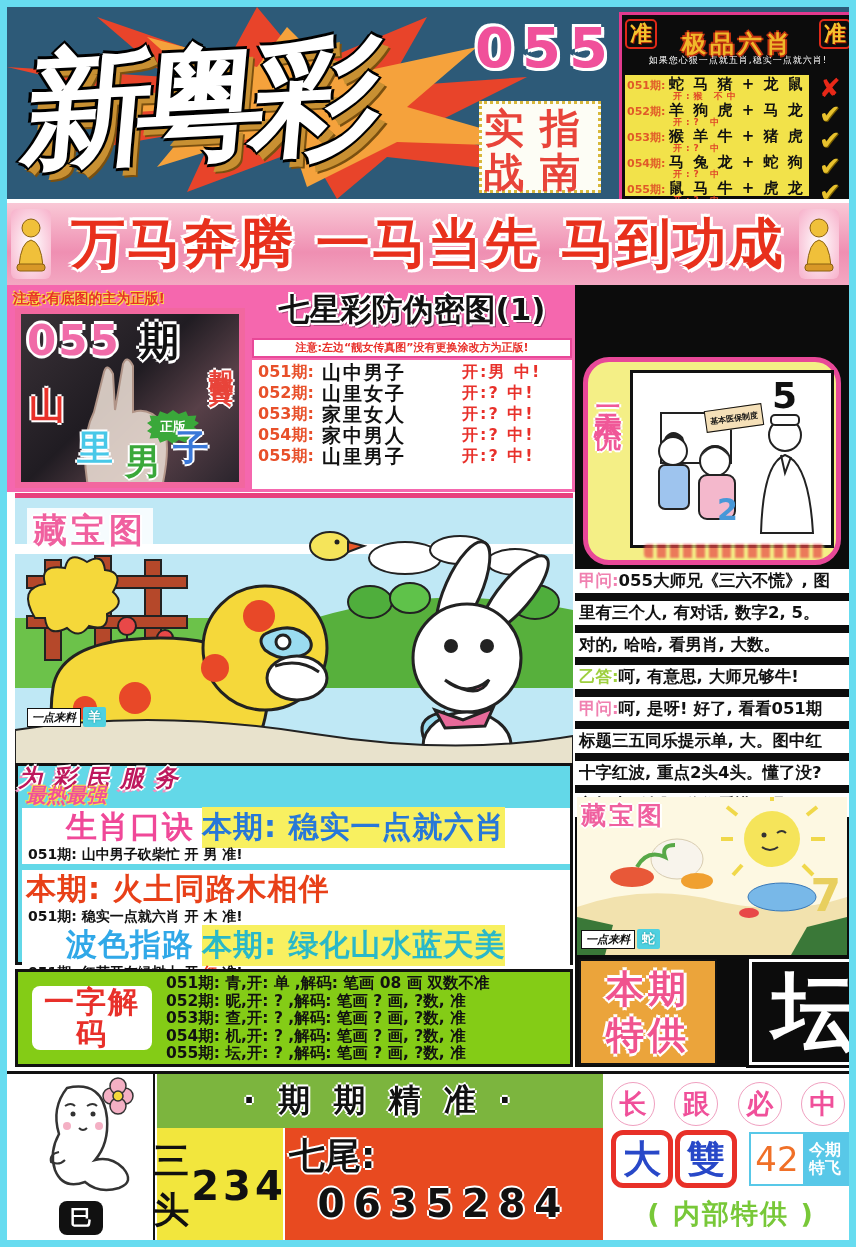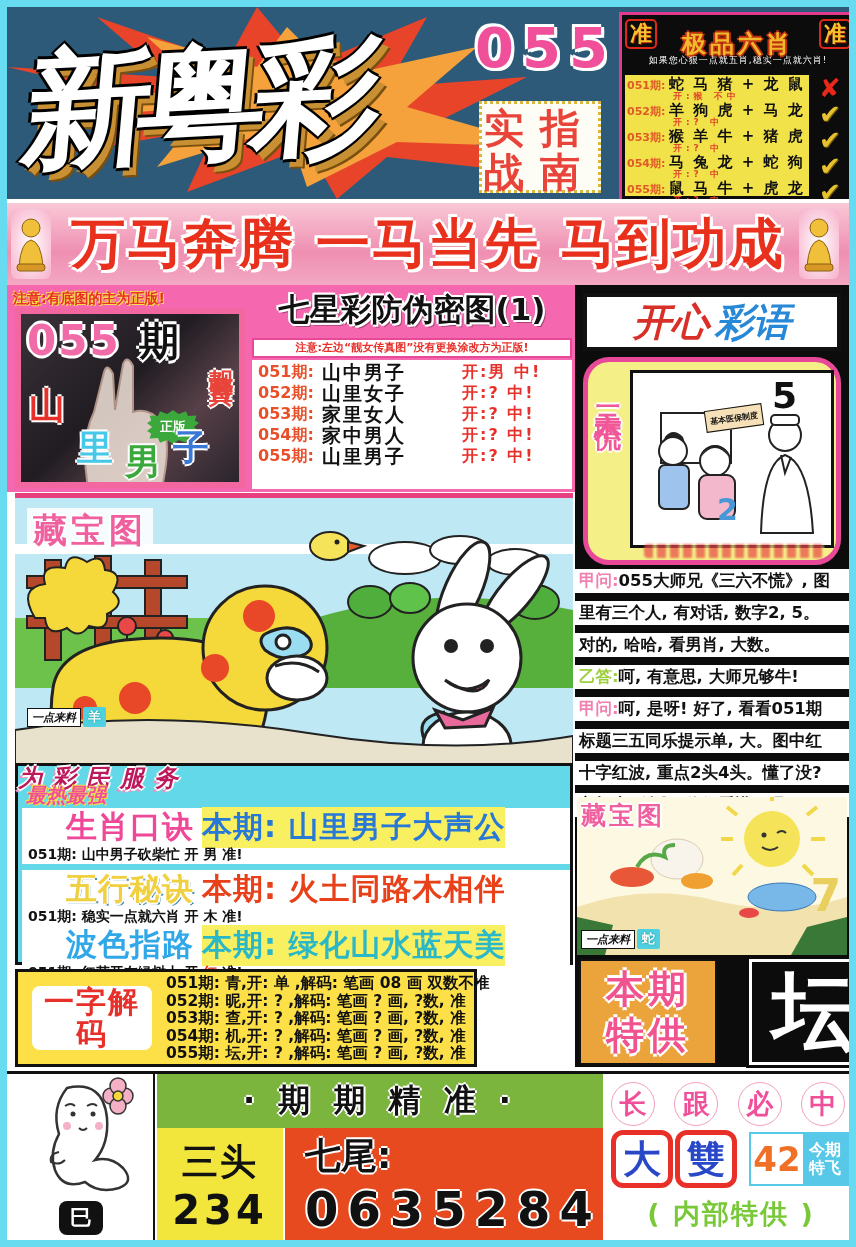--- a/index.html
+++ b/index.html
@@ -141,52 +141,52 @@
   .svc1 { top:42px; } .svc2 { top:104px; } .svc3 { top:160px; }
   .svc1 .svc-label { color:#f04898; text-shadow:-2px 0 #fff,2px 0 #fff,0 -2px #fff,0 2px #fff; }
   .svc1 .svc-main { color:#2878d8; background:#f8f060; }
   .svc2 .svc-label { color:#f0d040; text-shadow:-2px 0 #fff,2px 0 #fff,0 -2px #fff,0 2px #fff,2px 2px 0 #48a; }
   .svc2 .svc-main { color:#e84018; }
   .svc3 .svc-label { color:#30a8e8; text-shadow:-2px 0 #fff,2px 0 #fff,0 -2px #fff,0 2px #fff; }
   .svc3 .svc-main { color:#2ab8c8; background:#f8f060; }
   .red-char { color:#e83018; }
 
   
-  .decoder { position:absolute; left:8px; top:962px; width:462px; height:98px; background:#fde047; border:3px solid #111; }
+  .decoder { position:absolute; left:8px; top:962px; width:558px; height:98px; background:#84cc16; border:3px solid #111; }
   .dec-label { position:absolute; left:14px; top:14px; width:120px; height:64px; background:#fff; border-radius:8px;
       display:flex; align-items:center; justify-content:center; flex-wrap:wrap; font-size:30px; font-weight:900; color:#e8302a;
       line-height:32px; letter-spacing:2px; text-align:center; }
   .dec-rows { position:absolute; left:148px; top:3px; right:4px; }
   .dec-row { font-size:15.5px; font-weight:900; color:#111; height:17.6px; line-height:17.6px; white-space:nowrap; }
 
   
   .bottom { position:absolute; left:0; top:1064px; width:842px; height:169px; background:#fff; border-top:3px solid #111; }
   .snake-box { position:absolute; left:0; top:0; width:148px; height:169px; background:#fff; border-right:2px solid #111; }
   .zod-badge { position:absolute; left:52px; bottom:8px; width:44px; height:34px; background:#111; border-radius:8px;
       color:#fff; font-size:22px; font-weight:900; display:flex; align-items:center; justify-content:center; }
   .slogan-bar { position:absolute; left:150px; top:0; width:446px; height:54px; background:#7cb53e;
       display:flex; align-items:center; justify-content:center; font-size:32px; font-weight:900; color:#111; letter-spacing:6px;
       text-shadow:-2px 0 #fff,2px 0 #fff,0 -2px #fff,0 2px #fff; }
   .heads-panel { position:absolute; left:150px; top:54px; width:126px; height:115px; background:#f2e63d;
-      display:flex; flex-direction:column; align-items:center; justify-content:center; }
+      display:flex; flex-direction:row; align-items:center; justify-content:center; }
   .heads-panel .lbl { font-size:36px; font-weight:900; color:#111; letter-spacing:2px; }
   .heads-panel .val { font-size:40px; font-weight:900; color:#111; letter-spacing:4px; }
   .tails-panel { position:absolute; left:278px; top:54px; width:318px; height:115px; background:#e84a20;
-      padding:4px 20px; }
+      padding:4px 4px; }
   .tails-panel .lbl { font-size:36px; font-weight:900; color:#111; text-shadow:-2px 0 #fff,2px 0 #fff,0 -2px #fff,0 2px #fff; }
-  .tails-panel .val { font-size:48px; font-weight:900; color:#111; letter-spacing:9px;
-      text-shadow:-2px 0 #fff,2px 0 #fff,0 -2px #fff,0 2px #fff; }
+  .tails-panel .val { font-size:39px; font-weight:900; color:#111; letter-spacing:9px;
+      text-shadow:-2px 0 #fff,2px 0 #fff,0 -2px #fff,0 2px #fff;text-align:center; }
   .follow { position:absolute; left:604px; top:8px; width:234px; display:flex; justify-content:space-between; }
   .follow span { width:44px; height:44px; border:1px solid #f0a0c0; border-radius:50%; color:#f0509a; font-size:27px; font-weight:700;
       display:flex; align-items:center; justify-content:center; }
   .bigdouble { position:absolute; left:604px; top:56px; display:flex; }
   .bigdouble span { width:62px; height:58px; background:#fff; border:5px solid #e83028; border-radius:12px; margin-right:2px;
       color:#2848c8; font-size:38px; font-weight:900; display:flex; align-items:center; justify-content:center; }
   .num-tag { position:absolute; left:742px; top:58px; width:100px; height:54px; border:2px solid #58c8e8; display:flex; }
-  .num-tag .num { flex:1; background:#fff; color:#f07028; font-size:34px; font-weight:700; display:flex; align-items:center; justify-content:center;border-radius:6px; }
+  .num-tag .num { flex:1; background:#fff; color:#f07028; font-size:34px; font-weight:400; display:flex; align-items:center; justify-content:center;border-radius:6px; }
   .num-tag .tagtxt { width:44px; background:#58c8e8; color:#fff; font-size:16px; font-weight:900; line-height:18px;
       display:flex; align-items:center; justify-content:center; text-align:center; }
   .inner-note { position:absolute; left:604px; top:122px; width:240px; text-align:center; font-size:27px; font-weight:900;
       color:#78c838; letter-spacing:2px; }
 </style>
 </head>
 <body>
 
 <div class="page">
 
@@ -305,24 +305,20 @@
       <span class="mid-result">开:? 中!</span>
     </div>
     <div class="mid-row">
       <span class="mid-period">055期:</span>
       <span class="mid-phrase">山里男子</span>
       <span class="mid-result">开:? 中!</span>
     </div>
   </div>
 
   <div class="right-col">
-    <div class="happy-box">
-      <span class="happy-red">开心</span>
-      <span class="happy-blue">彩语</span>
-    </div>
 
     <div class="comic-box">
       <div class="comic-vert">三六不慌</div>
       <div class="comic-panel">
         <svg width="204" height="178" viewBox="0 0 204 178">
           <rect x="28" y="40" width="70" height="50" fill="none" stroke="#222" stroke-width="2"></rect>
           <circle cx="40" cy="78" r="14" fill="#fff" stroke="#222" stroke-width="2"></circle>
           <path d="M30 70 Q40 58 52 70 L50 64 Q40 54 32 64 Z" fill="#222"></path>
           <rect x="26" y="92" width="30" height="44" rx="6" fill="#9ec4ee" stroke="#222" stroke-width="2"></rect>
           <circle cx="82" cy="88" r="15" fill="#fff" stroke="#222" stroke-width="2"></circle>
@@ -462,27 +458,26 @@
     </div>
   </div>
 
   <div class="service">
     <div class="svc-title">为彩民服务</div>
     <div class="svc-badge">最热最强</div>
 
     <div class="svc-row svc1">
       <div class="svc-big">
         <span class="svc-label">生肖口诀</span>
-        <span class="svc-main">本期: 山里男子大声公</span>
+        <span class="svc-main">本期: 稳实一点就六肖</span>
       </div>
       <div class="svc-sub">051期: 山中男子砍柴忙 开 男 准!</div>
     </div>
     <div class="svc-row svc2">
       <div class="svc-big">
-        <span class="svc-label">五行秘诀</span>
         <span class="svc-main">本期: 火土同路木相伴</span>
       </div>
       <div class="svc-sub">051期: 稳实一点就六肖 开 木 准!</div>
     </div>
     <div class="svc-row svc3">
       <div class="svc-big">
         <span class="svc-label">波色指路</span>
         <span class="svc-main">本期: 绿化山水蓝天美</span>
       </div>
       <div class="svc-sub"><span>051期: 红花开在绿树上 开 </span><span class="red-char">红</span><span> 准!</span></div>

